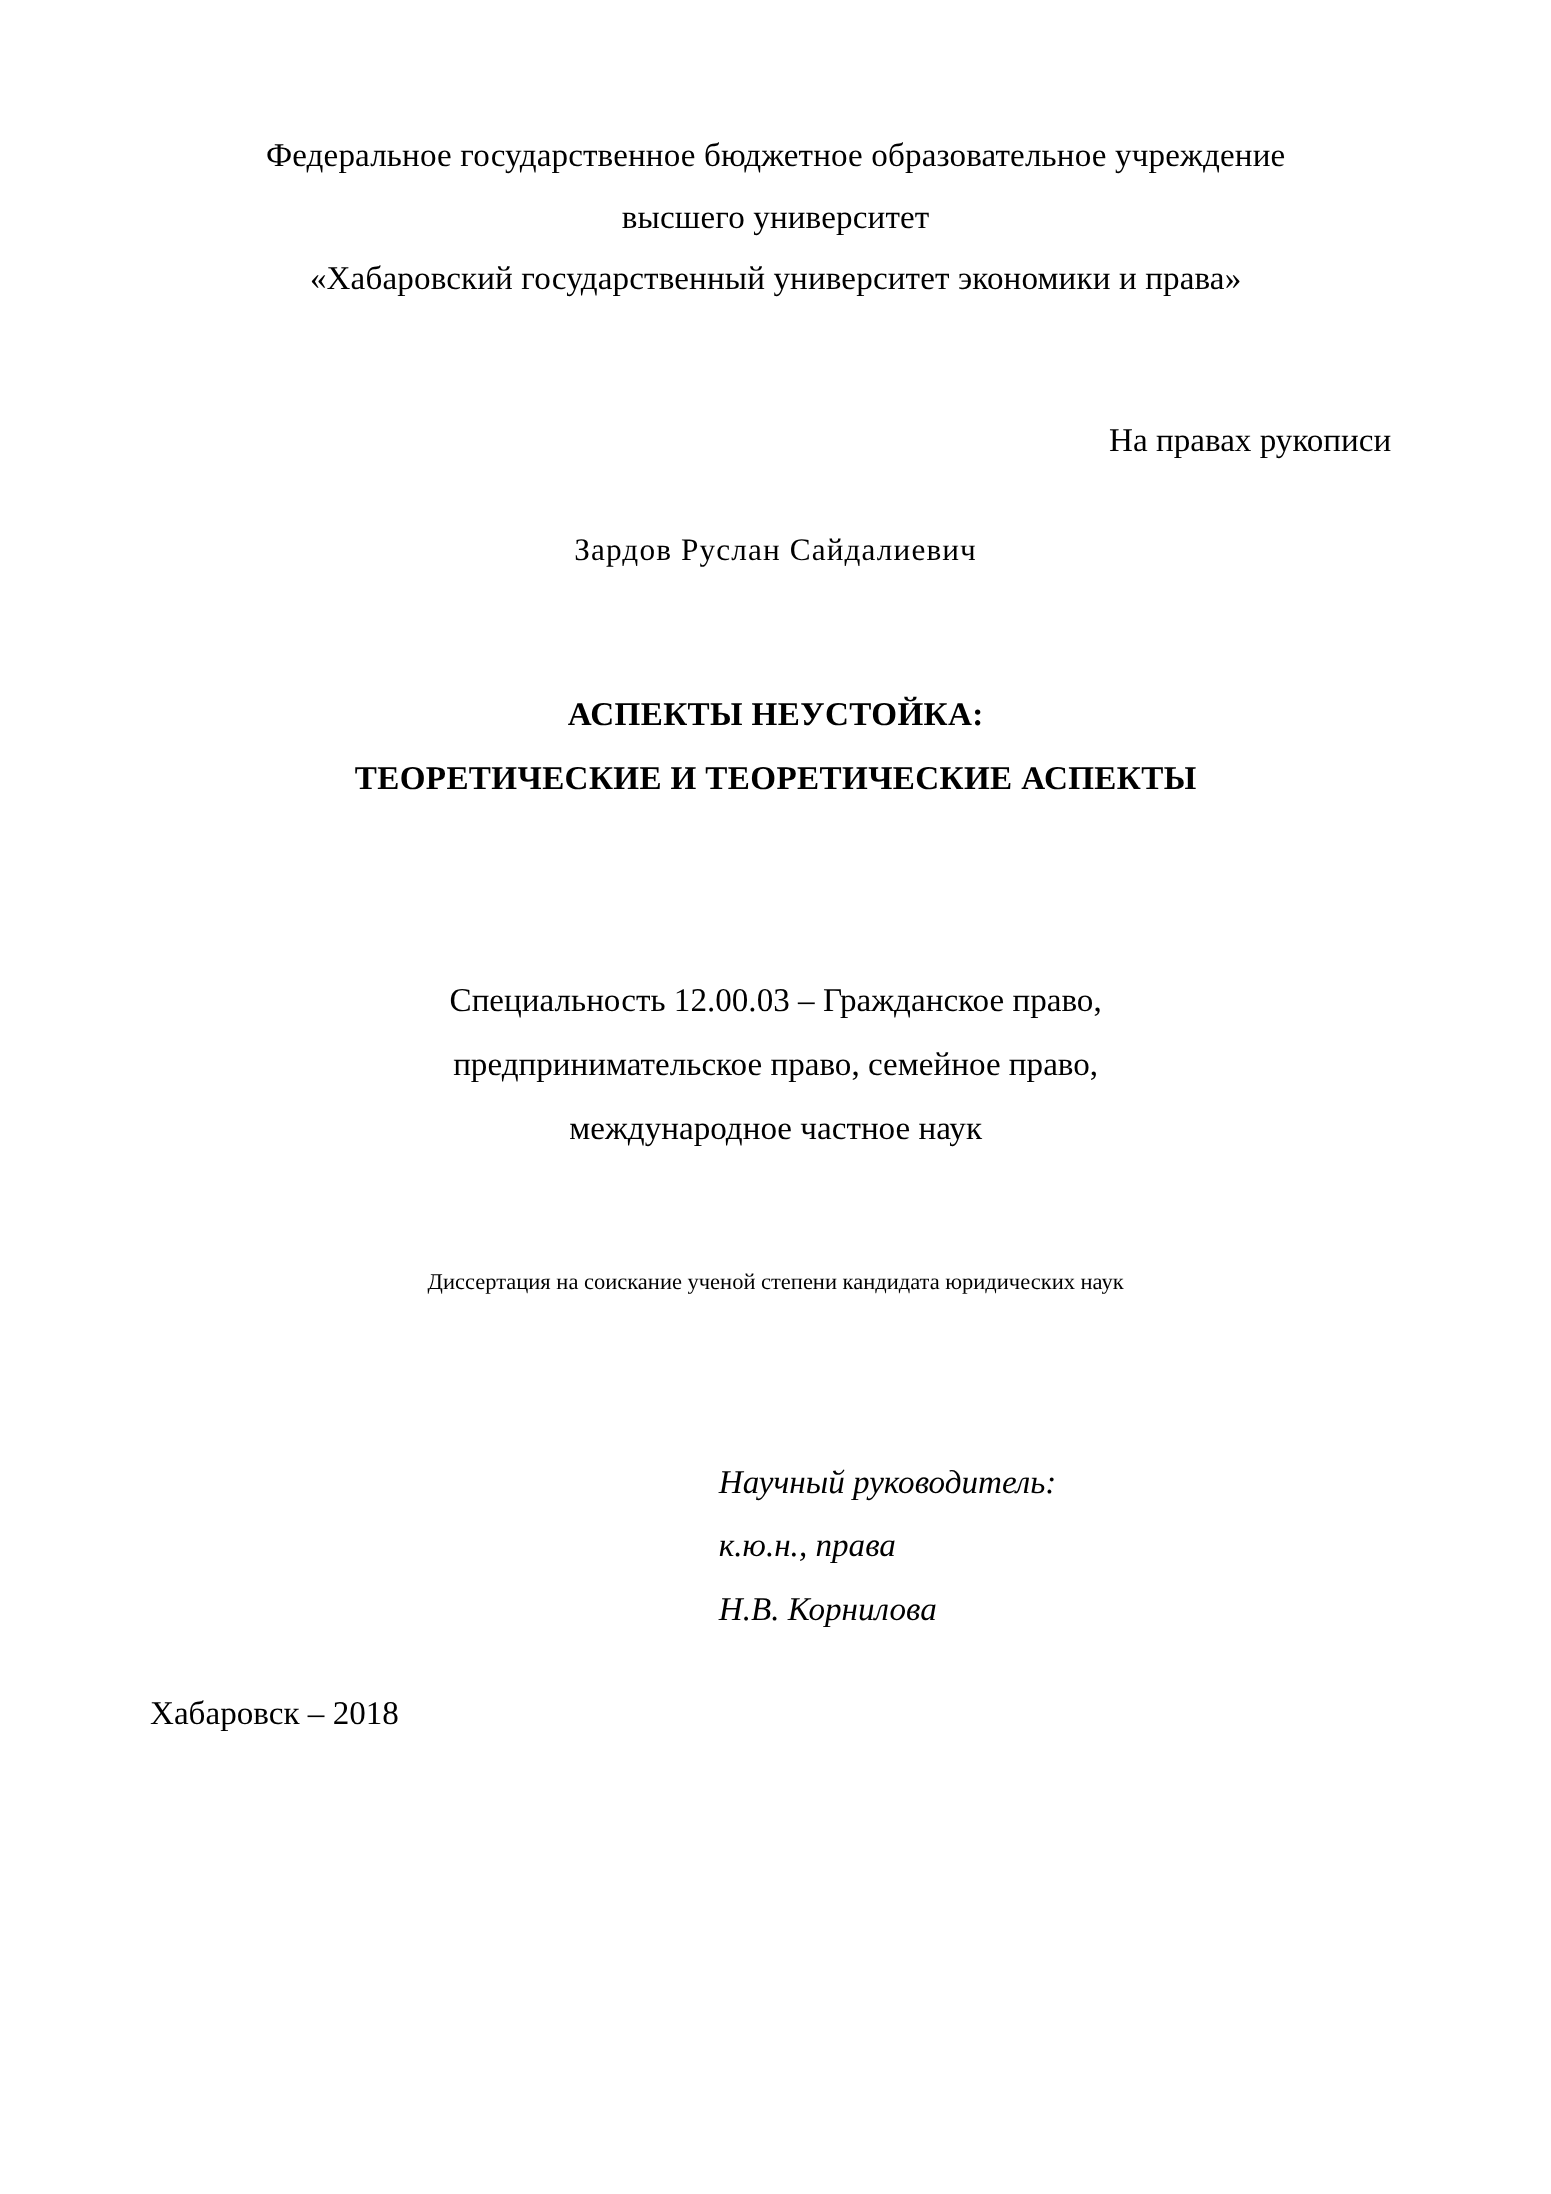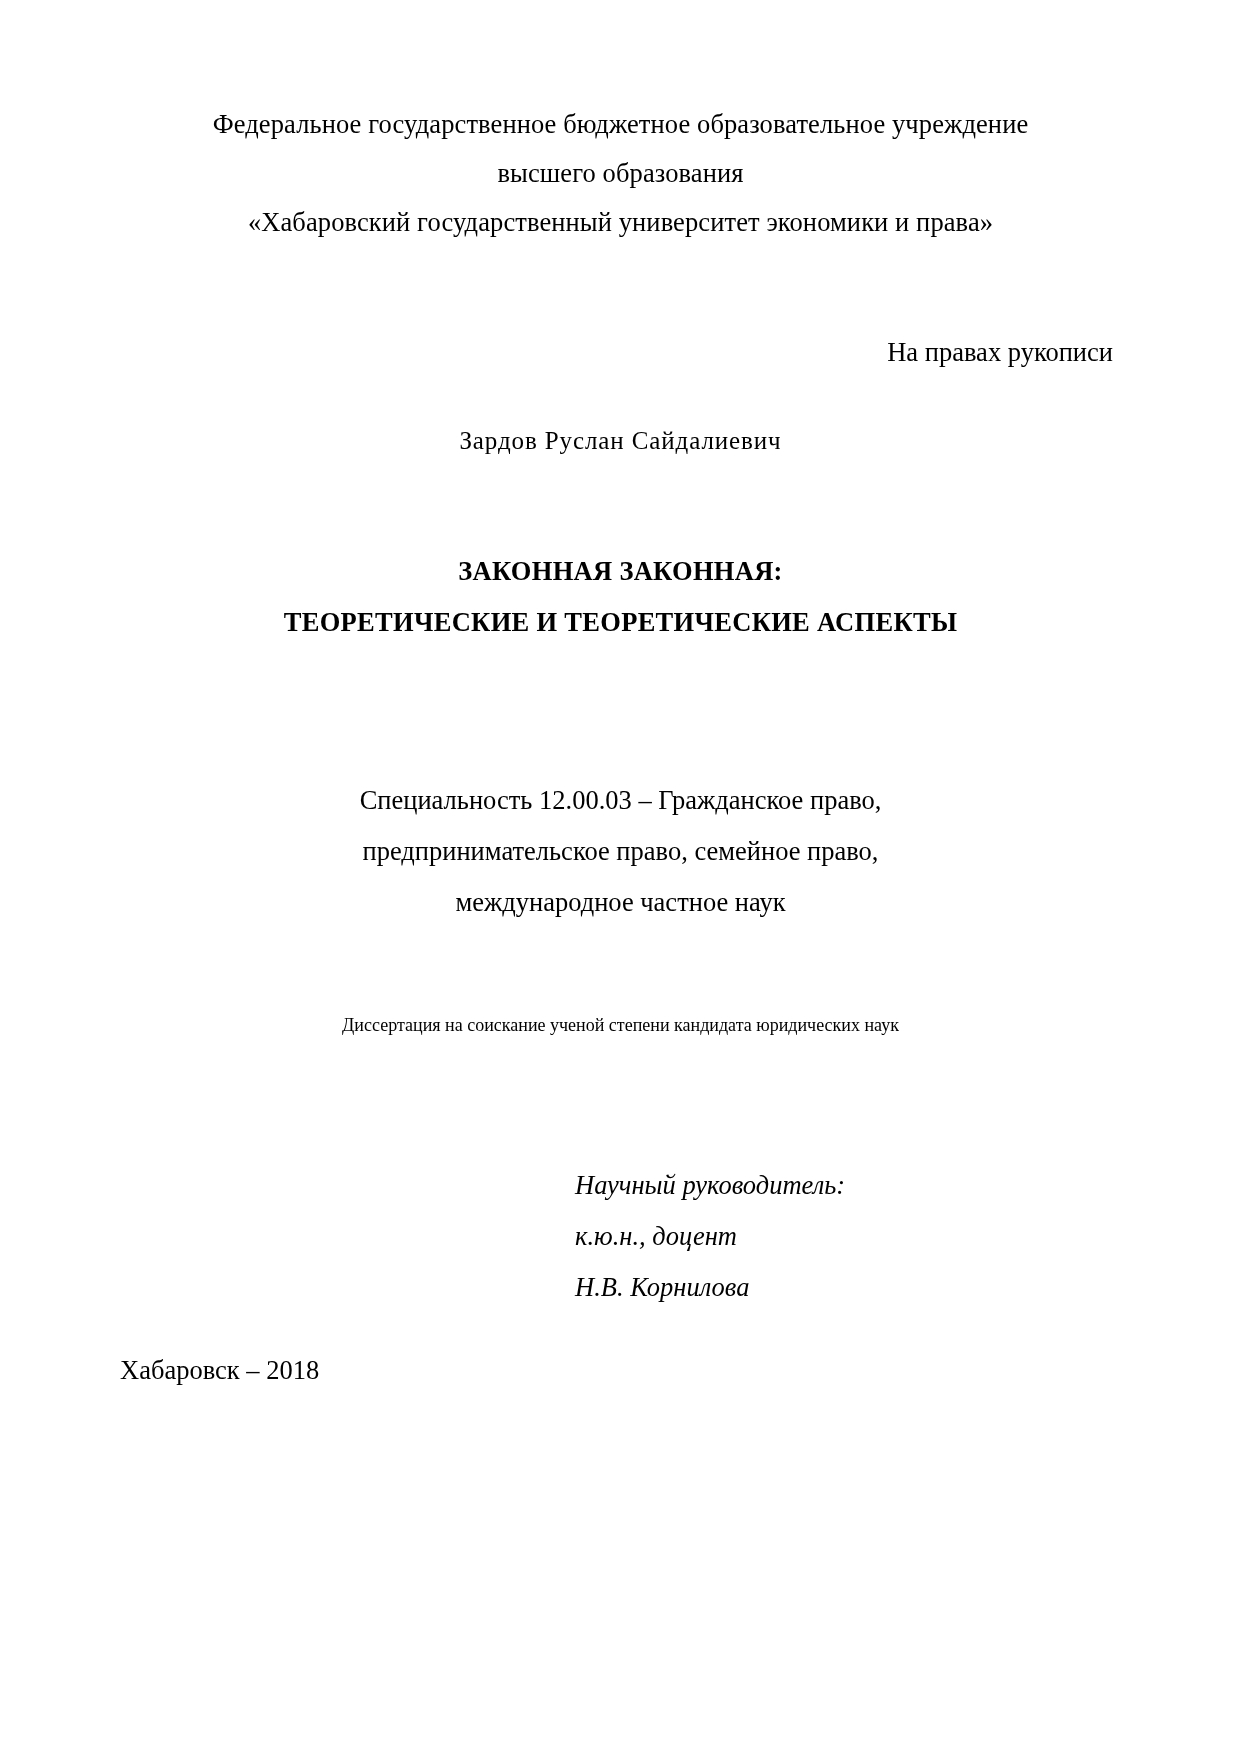--- a/index.html
+++ b/index.html
@@ -145,50 +145,50 @@
   }
 </style>
 </head>
 <body>
 
 <div class="page">
   <div class="content">
 
     <div class="org-block">
       <div class="line org-line">Федеральное государственное бюджетное образовательное учреждение</div>
-      <div class="line org-line">высшего образования</div>
+      <div class="line org-line">высшего университет</div>
       <div class="line org-line">«Хабаровский государственный университет экономики и права»</div>
     </div>
 
     <div class="rights-block">
       <div class="line rights-line">На правах рукописи</div>
     </div>
 
     <div class="author-block">
       <div class="line author-line">Зардов Руслан Сайдалиевич</div>
     </div>
 
     <div class="title-block">
-      <div class="line title-line">ЗАКОННАЯ ЗАКОННАЯ:</div>
+      <div class="line title-line">АСПЕКТЫ НЕУСТОЙКА:</div>
       <div class="line title-line">ТЕОРЕТИЧЕСКИЕ И ТЕОРЕТИЧЕСКИЕ АСПЕКТЫ</div>
     </div>
 
     <div class="specialty-block">
       <div class="line specialty-line">Специальность 12.00.03 – Гражданское право,</div>
       <div class="line specialty-line">предпринимательское право, семейное право,</div>
       <div class="line specialty-line">международное частное наук</div>
     </div>
 
     <div class="degree-block">
       <div class="line degree-line">Диссертация на соискание ученой степени кандидата юридических наук</div>
     </div>
 
     <div class="supervisor-block">
       <div class="line supervisor-line">Научный руководитель:</div>
-      <div class="line supervisor-line">к.ю.н., доцент</div>
+      <div class="line supervisor-line">к.ю.н., права</div>
       <div class="line supervisor-line">Н.В. Корнилова</div>
     </div>
 
     <div class="footer-block">
       <div class="line footer-line">Хабаровск – 2018</div>
     </div>
 
   </div>
 </div>
 

